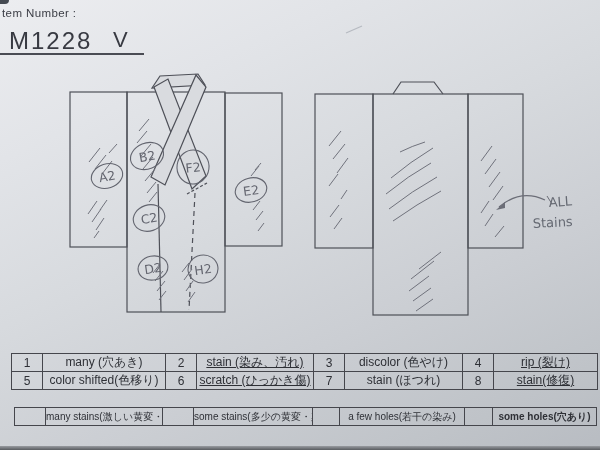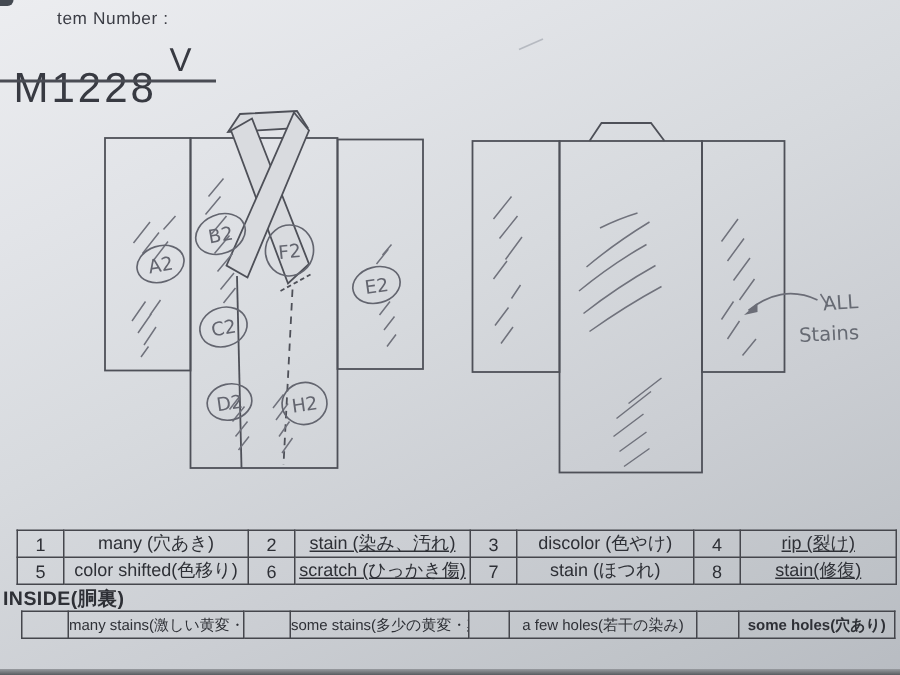--- a/index.html
+++ b/index.html
@@ -3,22 +3,22 @@
 <meta charset="utf-8">
 <style>
   html,body{margin:0;padding:0;}
   .page{
     position:relative;width:600px;height:450px;overflow:hidden;
     background:linear-gradient(155deg,#ecedf0 0%,#e2e4e8 22%,#d7dade 45%,#cbced3 68%,#bfc3c8 88%,#b8bcc2 100%);
     font-family:"Liberation Sans",sans-serif;color:#34363e;
   }
   .corner-speck{position:absolute;left:0;top:0;width:9px;height:4px;background:#454a52;border-radius:0 0 7px 0;}
   .bottom-edge{position:absolute;left:0;bottom:0;width:600px;height:4px;background:linear-gradient(#989ba0,#595c60);}
-  .hdr-label{position:absolute;left:2px;top:7px;font-size:11.5px;letter-spacing:.4px;color:#3b3d45;margin-left:36px;}
-  .hdr-number{position:absolute;left:9px;top:43px;font-size:28px;letter-spacing:2px;color:#383a42;}
+  .hdr-label{position:absolute;left:2px;top:7px;font-size:11.5px;letter-spacing:.4px;color:#3b3d45;}
+  .hdr-number{position:absolute;left:9px;top:27px;font-size:24px;letter-spacing:2px;color:#383a42;}
   .hdr-suffix{position:absolute;left:113px;top:27px;font-size:22px;color:#383a42;}
   .hdr-underline{position:absolute;left:0;top:53px;width:144px;height:2px;background:#4a4c54;}
   svg.diagram{position:absolute;left:0;top:0;}
   table.legend-tbl{
     position:absolute;left:11px;top:353px;width:587px;border-collapse:collapse;
     font-size:12px;color:#2e3036;table-layout:fixed;
   }
   table.legend-tbl td{border:1px solid #45464c;height:17px;text-align:center;padding:0;overflow:hidden;white-space:nowrap;}
   td.c-num{width:30px;}
   td.c-lb1{width:122px;} td.c-lb2{width:116px;text-decoration:underline;} td.c-lb3{width:117px;} td.c-lb4{width:auto;text-decoration:underline;}
@@ -145,21 +145,20 @@
       <td class="c-num">6</td>
       <td class="c-lb2">scratch (ひっかき傷)</td>
       <td class="c-num">7</td>
       <td class="c-lb3">stain (ほつれ)</td>
       <td class="c-num">8</td>
       <td class="c-lb4">stain(修復)</td>
     </tr>
   </tbody>
     </table>
 
-  <div class="inside-title">INSIDE(胴裏)</div>
   <table class="inside-tbl">
     <tbody>
         <tr>
       <td class="i-chk1"></td>
       <td class="i-opt1">many stains(激しい黄変・染み)</td>
       <td class="i-chk2"></td>
       <td class="i-opt2">some stains(多少の黄変・染み)</td>
       <td class="i-chk3"></td>
       <td class="i-opt3">a few holes(若干の染み)</td>
       <td class="i-chk4"></td>

